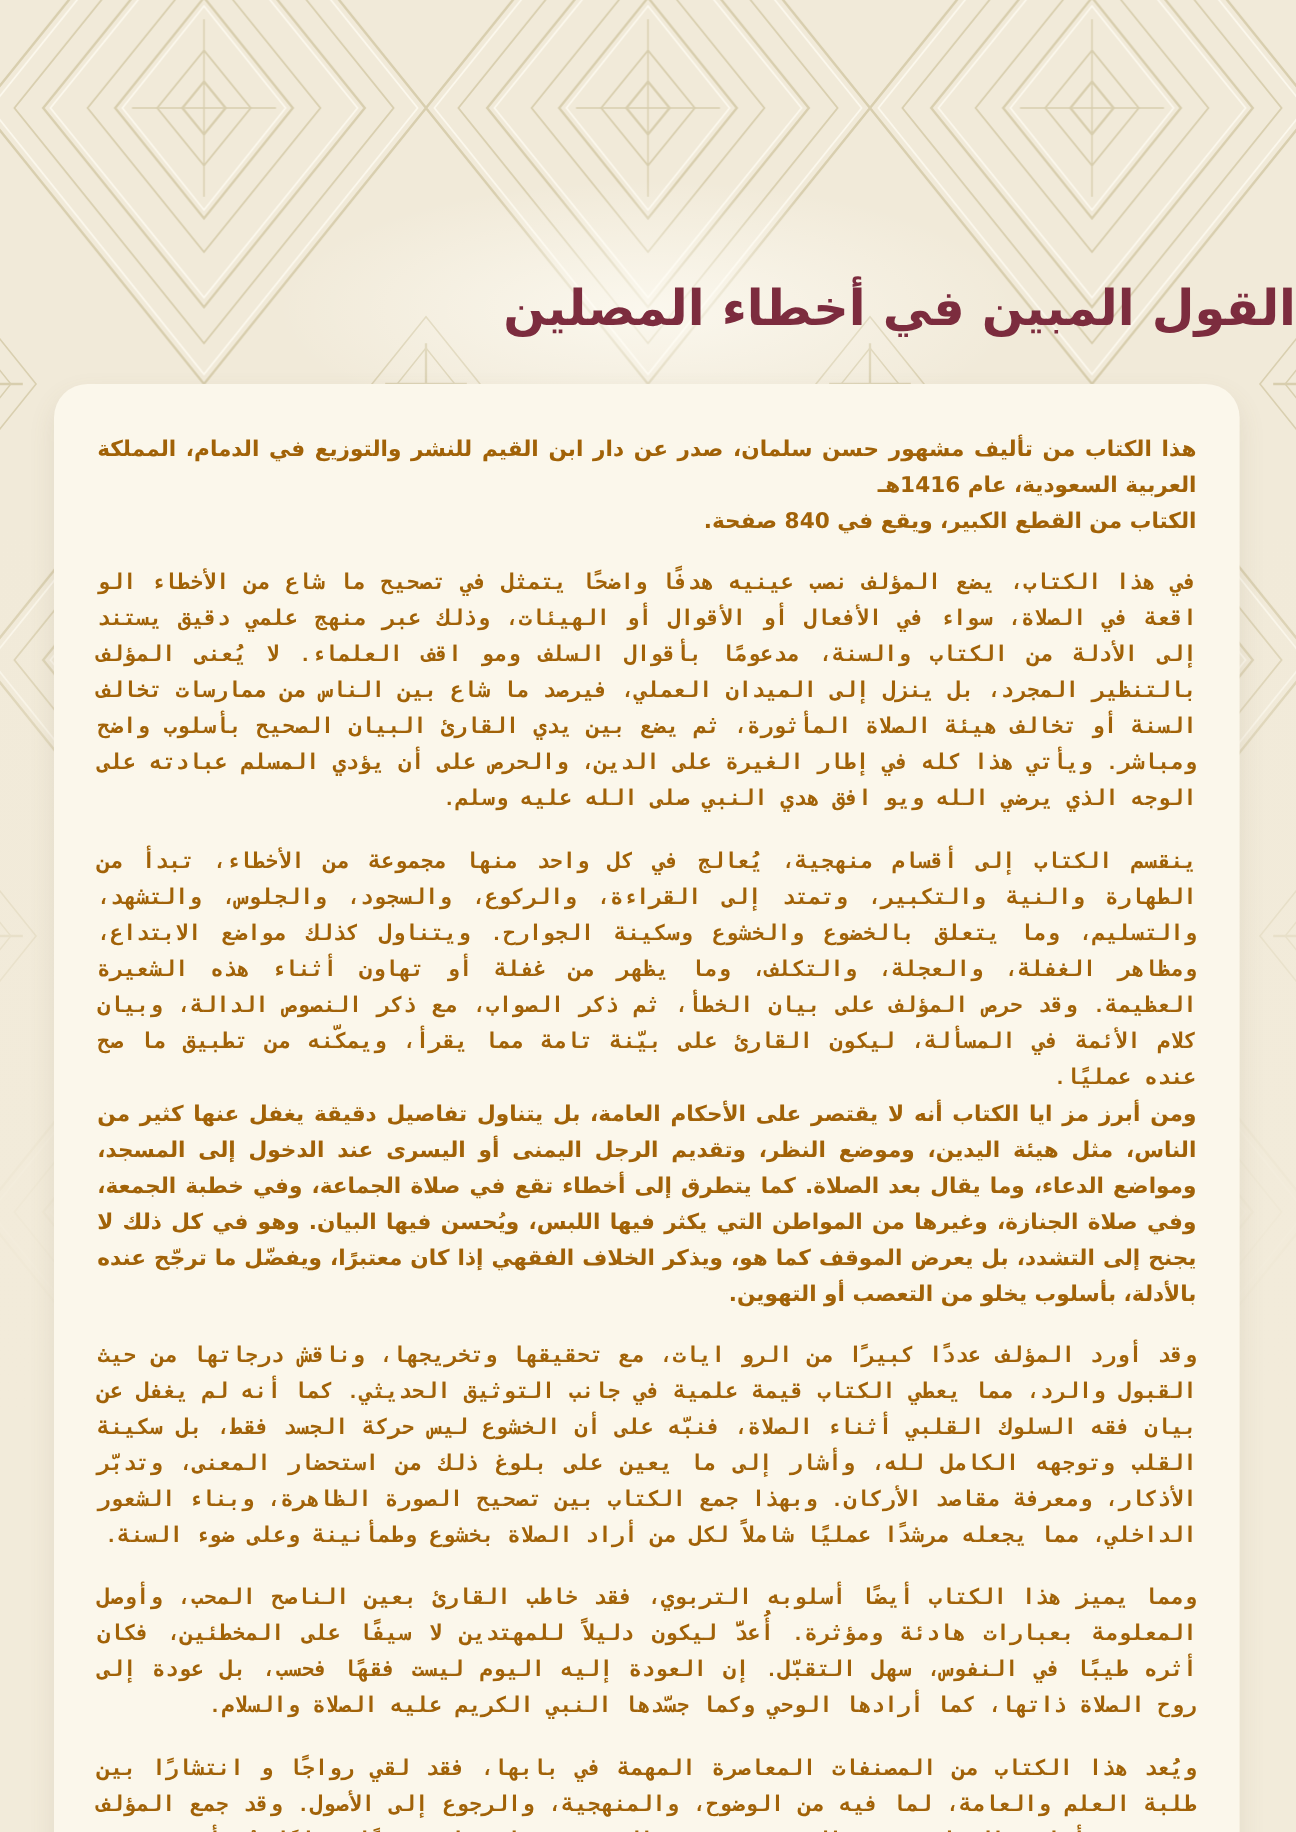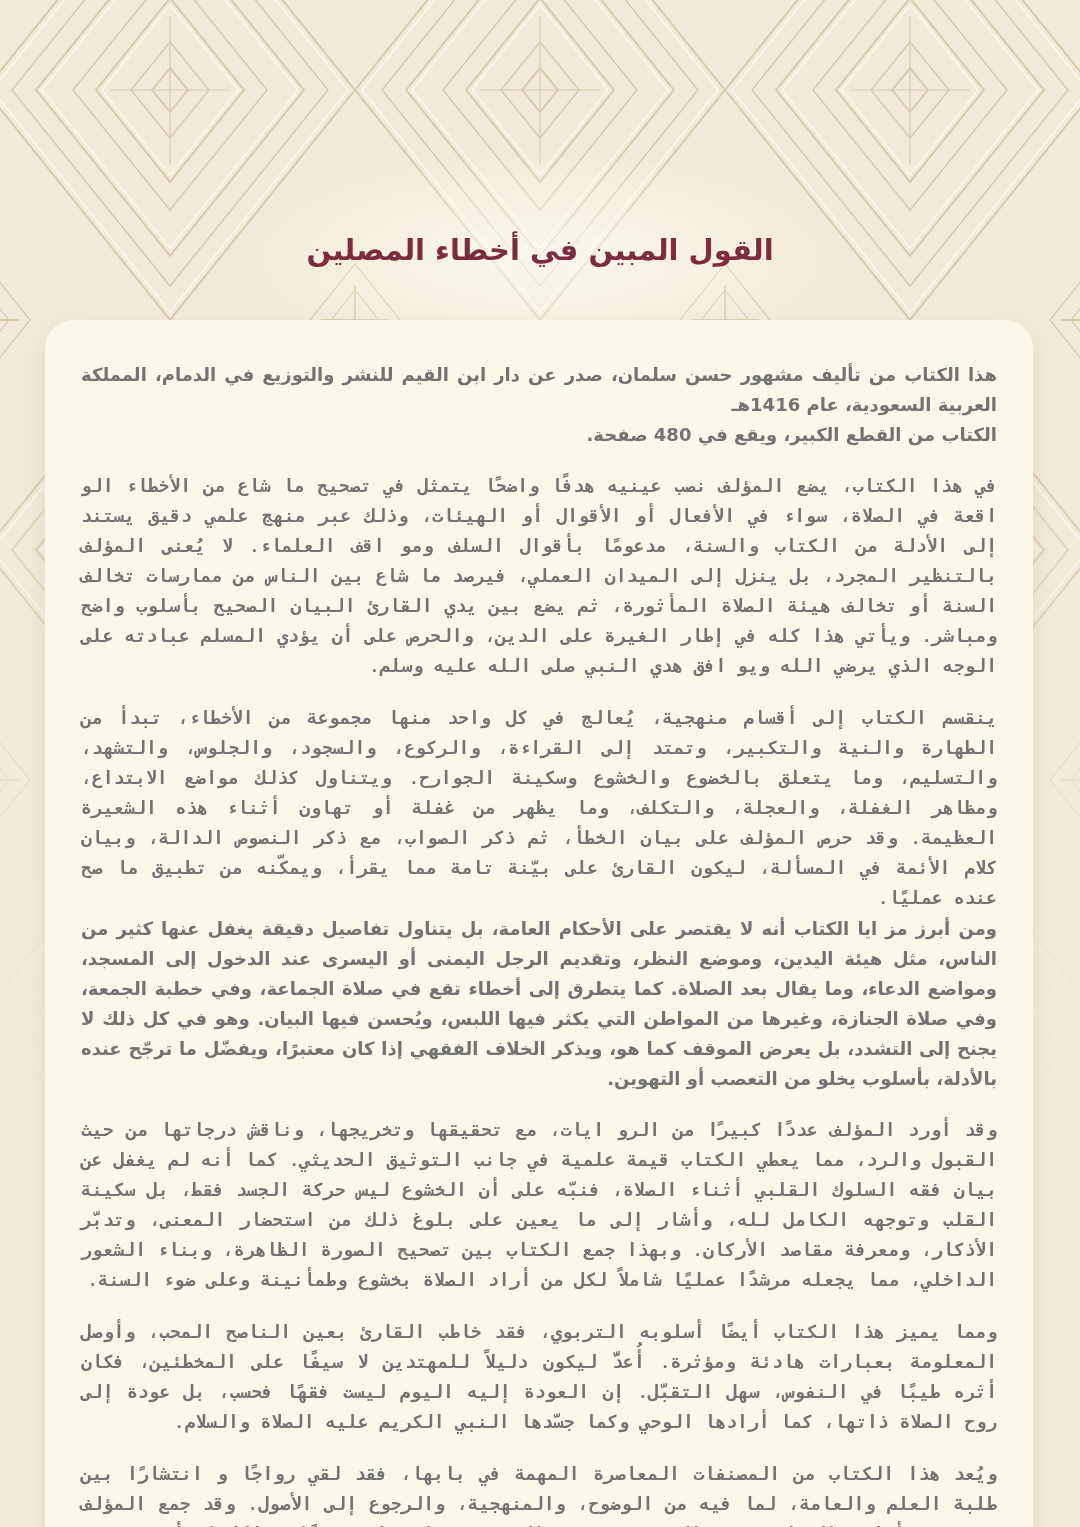--- a/index.html
+++ b/index.html
@@ -21,43 +21,42 @@
     position: absolute; inset: 0;
     background:
       radial-gradient(ellipse 430px 150px at 540px 258px, rgba(255,253,246,0.70), rgba(255,253,246,0) 72%),
       linear-gradient(180deg, rgba(242,235,218,0) 28%, rgba(242,235,218,0.85) 60%, #f2ebda 78%);
     pointer-events: none;
   }
   .page-title {
     position: absolute;
     top: 233px; left: 0;
     width: 1080px;
-    text-align: center;
     color: #7c2c3e;
-    font-size: 29px;
+    font-size: 41px;
     font-weight: bold;
     letter-spacing: 0;
     direction: rtl;
     margin: 0;
   }
   .content-card {
     position: absolute;
     top: 320px; left: 45px;
     width: 988px;
     min-height: 1085px;
     box-sizing: border-box;
     background: #fbf7eb;
     border-radius: 28px;
     box-shadow: 0 10px 22px rgba(120, 108, 78, 0.12);
     padding: 40px 36px 32px 36px;
     direction: rtl;
   }
   .content-card p {
     margin: 0;
-    color: #737373;
+    color: #a16207;
     font-size: 18px;
     line-height: 30px;
     font-weight: bold;
     text-align: justify;
     text-justify: inter-word;
   }
   .content-card p.gap {
     margin-top: 22px;
     font-family: Liberation Mono, monospace;
   }
@@ -115,20 +114,20 @@
   <rect x="0" y="0" width="1080" height="1527" fill="#f1ead9"></rect>
   <rect x="0" y="0" width="1080" height="1527" fill="url(#geo)"></rect>
 </svg>
 
 <div class="fade-overlay"></div>
 
 <h1 class="page-title">القول المبين في أخطاء المصلين</h1>
 
 <div class="content-card" lang="ar" dir="rtl">
   <p>هذا الكتاب من تأليف مشهور حسن سلمان، صدر عن دار ابن القيم للنشر والتوزيع في الدمام، المملكة العربية السعودية، عام 1416هـ</p>
-  <p>الكتاب من القطع الكبير، ويقع في 480 صفحة.</p>
+  <p>الكتاب من القطع الكبير، ويقع في 840 صفحة.</p>
   <p class="gap">في هذا الكتاب، يضع المؤلف نصب عينيه هدفًا واضحًا يتمثل في تصحيح ما شاع من الأخطاء الو اقعة في الصلاة، سواء في الأفعال أو الأقوال أو الهيئات، وذلك عبر منهج علمي دقيق يستند إلى الأدلة من الكتاب والسنة، مدعومًا بأقوال السلف ومو اقف العلماء. لا يُعنى المؤلف بالتنظير المجرد، بل ينزل إلى الميدان العملي، فيرصد ما شاع بين الناس من ممارسات تخالف السنة أو تخالف هيئة الصلاة المأثورة، ثم يضع بين يدي القارئ البيان الصحيح بأسلوب واضح ومباشر. ويأتي هذا كله في إطار الغيرة على الدين، والحرص على أن يؤدي المسلم عبادته على الوجه الذي يرضي الله ويو افق هدي النبي صلى الله عليه وسلم.</p>
   <p class="gap">ينقسم الكتاب إلى أقسام منهجية، يُعالج في كل واحد منها مجموعة من الأخطاء، تبدأ من الطهارة والنية والتكبير، وتمتد إلى القراءة، والركوع، والسجود، والجلوس، والتشهد، والتسليم، وما يتعلق بالخضوع والخشوع وسكينة الجوارح. ويتناول كذلك مواضع الابتداع، ومظاهر الغفلة، والعجلة، والتكلف، وما يظهر من غفلة أو تهاون أثناء هذه الشعيرة العظيمة. وقد حرص المؤلف على بيان الخطأ، ثم ذكر الصواب، مع ذكر النصوص الدالة، وبيان كلام الأئمة في المسألة، ليكون القارئ على بيّنة تامة مما يقرأ، ويمكّنه من تطبيق ما صح عنده عمليًا.</p>
   <p>ومن أبرز مز ايا الكتاب أنه لا يقتصر على الأحكام العامة، بل يتناول تفاصيل دقيقة يغفل عنها كثير من الناس، مثل هيئة اليدين، وموضع النظر، وتقديم الرجل اليمنى أو اليسرى عند الدخول إلى المسجد، ومواضع الدعاء، وما يقال بعد الصلاة. كما يتطرق إلى أخطاء تقع في صلاة الجماعة، وفي خطبة الجمعة، وفي صلاة الجنازة، وغيرها من المواطن التي يكثر فيها اللبس، ويُحسن فيها البيان. وهو في كل ذلك لا يجنح إلى التشدد، بل يعرض الموقف كما هو، ويذكر الخلاف الفقهي إذا كان معتبرًا، ويفضّل ما ترجّح عنده بالأدلة، بأسلوب يخلو من التعصب أو التهوين.</p>
   <p class="gap">وقد أورد المؤلف عددًا كبيرًا من الرو ايات، مع تحقيقها وتخريجها، وناقش درجاتها من حيث القبول والرد، مما يعطي الكتاب قيمة علمية في جانب التوثيق الحديثي. كما أنه لم يغفل عن بيان فقه السلوك القلبي أثناء الصلاة، فنبّه على أن الخشوع ليس حركة الجسد فقط، بل سكينة القلب وتوجهه الكامل لله، وأشار إلى ما يعين على بلوغ ذلك من استحضار المعنى، وتدبّر الأذكار، ومعرفة مقاصد الأركان. وبهذا جمع الكتاب بين تصحيح الصورة الظاهرة، وبناء الشعور الداخلي، مما يجعله مرشدًا عمليًا شاملاً لكل من أراد الصلاة بخشوع وطمأنينة وعلى ضوء السنة.</p>
   <p class="gap">ومما يميز هذا الكتاب أيضًا أسلوبه التربوي، فقد خاطب القارئ بعين الناصح المحب، وأوصل المعلومة بعبارات هادئة ومؤثرة. أُعدَّ ليكون دليلاً للمهتدين لا سيفًا على المخطئين، فكان أثره طيبًا في النفوس، سهل التقبّل. إن العودة إليه اليوم ليست فقهًا فحسب، بل عودة إلى روح الصلاة ذاتها، كما أرادها الوحي وكما جسّدها النبي الكريم عليه الصلاة والسلام.</p>
   <p class="gap">ويُعد هذا الكتاب من المصنفات المعاصرة المهمة في بابها، فقد لقي رواجًا و انتشارًا بين طلبة العلم والعامة، لما فيه من الوضوح، والمنهجية، والرجوع إلى الأصول. وقد جمع المؤلف فيه بين أمانة النقل، وحرص التوجيه، وصدق الدعوة، مما جعله مرجعًا عمليًا يُستأنس به في بيان أخطاء المصلين، ويُحتفى به في كل حلقة علم وموضع وعظ.</p>
 </div>
 
 </body></html>

